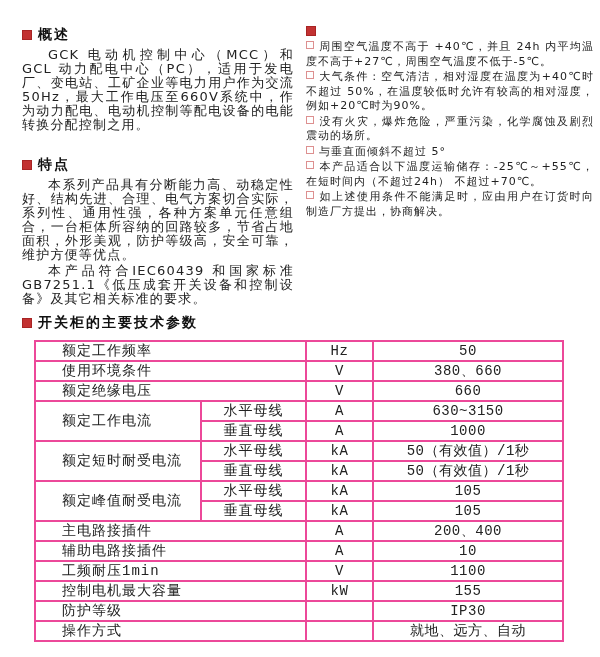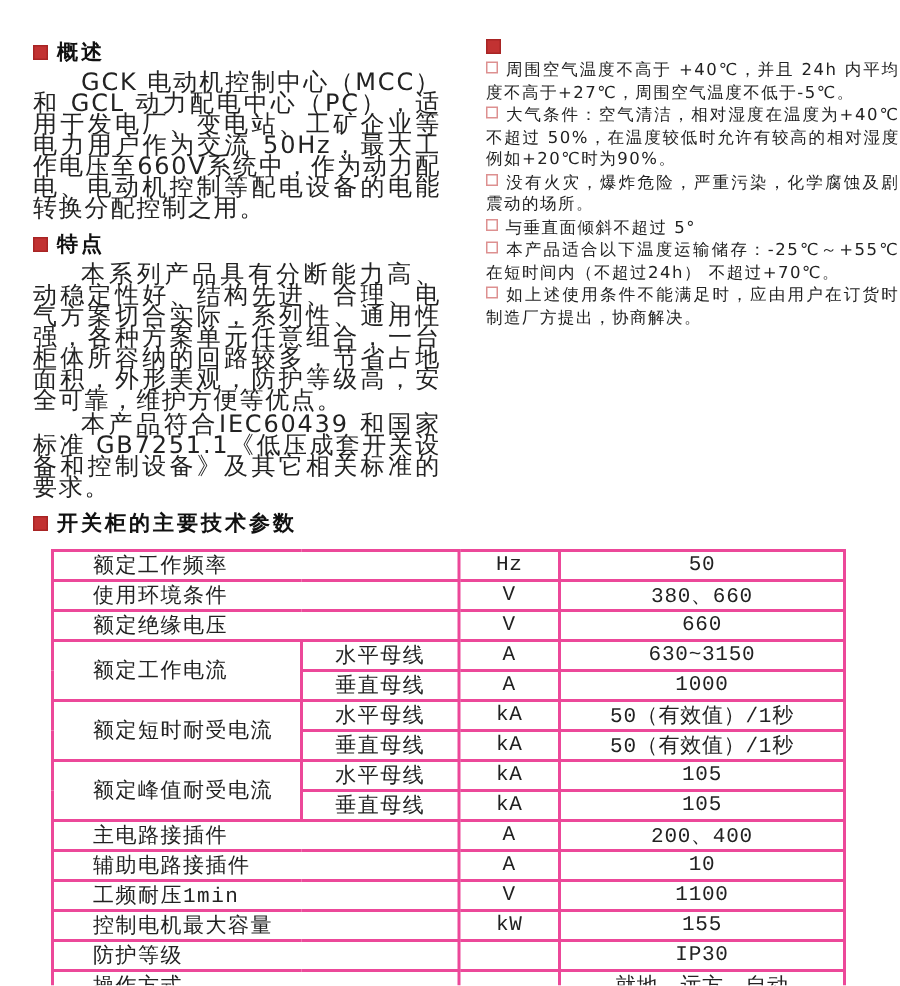--- a/index.html
+++ b/index.html
@@ -6,21 +6,21 @@
   .page{
     position:relative;
     width:600px;height:657px;
     background:#ffffff;
     font-family:"DejaVu Sans","Liberation Sans",sans-serif;
     color:#1c1c1c;
     overflow:hidden;
   }
   .top-columns{
     display:flex;
-    gap:30px;
+    gap:12px;
     padding:26px 8px 0 22px;
     min-height:222px;
     box-sizing:border-box;
   }
   .col-left{width:272px;flex:0 0 272px;}
   .col-right{width:288px;flex:0 0 288px;}
 
   .sec-head{
     display:flex;align-items:center;gap:6px;
     margin:0 0 4px 0;
@@ -28,24 +28,24 @@
   .sec-head .rsq{
     display:inline-block;width:8px;height:8px;
     background:#c23232;border:1px solid #a82424;
     flex:0 0 auto;
   }
   .sec-head .sec-title{
     font-size:14px;font-weight:bold;letter-spacing:2px;color:#111;
   }
   .para{
     margin:2px 0 0 0;
-    font-size:16px;line-height:14px;letter-spacing:1.2px;
+    font-size:13px;line-height:14px;letter-spacing:1.2px;
     text-align:justify;text-indent:2em;color:#222;
   }
-  .features-block{margin-top:8px;}
+  .features-block{margin-top:24px;}
 
   .env-item{
     margin:0 0 1px 0;
     font-size:11px;line-height:14.5px;letter-spacing:1px;
     text-align:justify;color:#222;
   }
   .env-item .osq{
     display:inline-block;width:6px;height:6px;
     border:1px solid #dd9090;background:#fff;
     margin-right:5px;vertical-align:1px;

